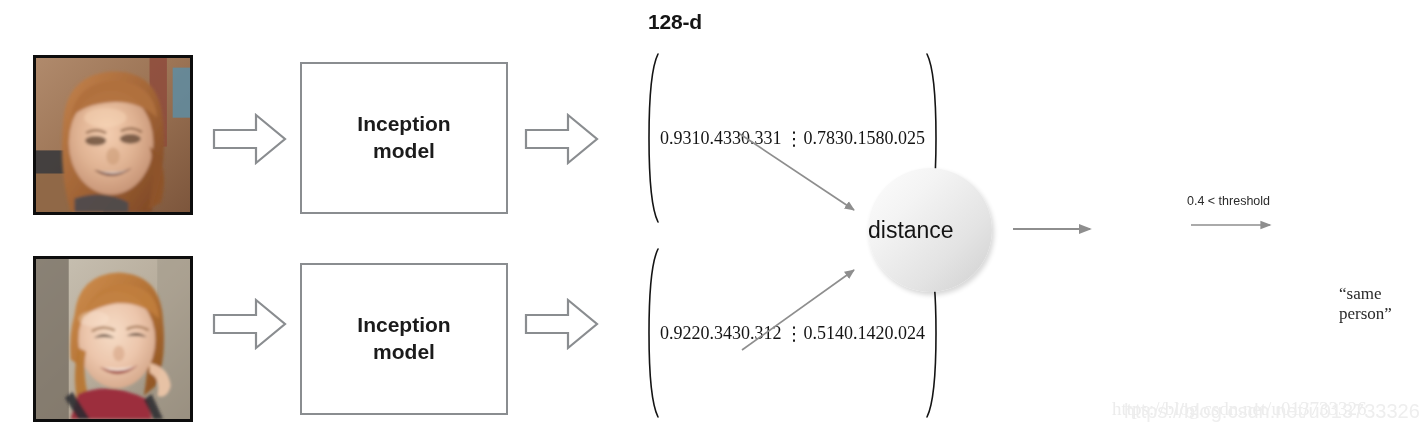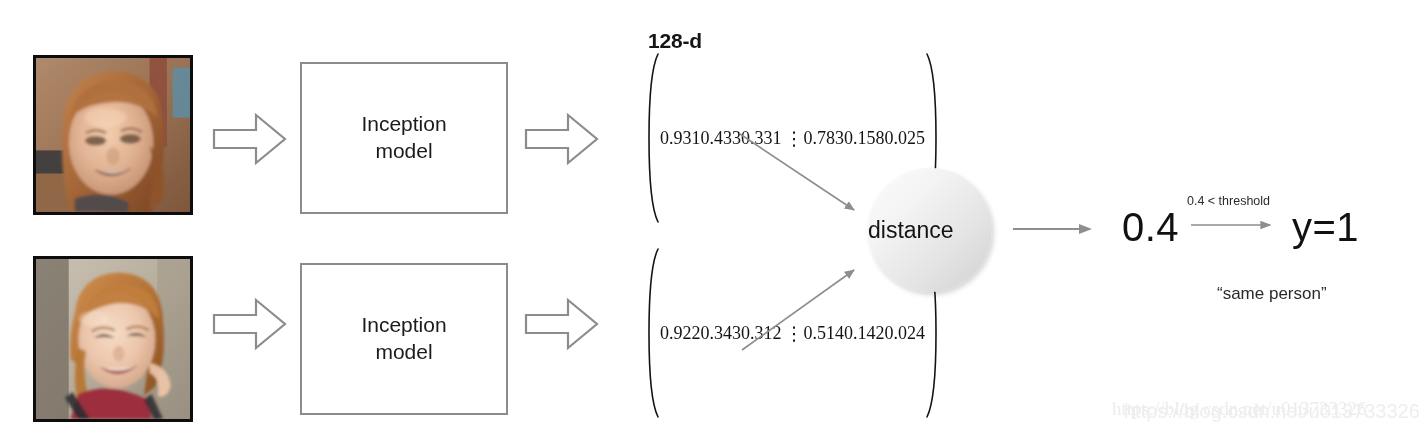--- a/index.html
+++ b/index.html
@@ -33,20 +33,21 @@
     box-sizing: border-box;
     background: #ffffff;
     display: flex;
     align-items: center;
     justify-content: center;
     text-align: center;
     line-height: 1.28;
     font-size: 21px;
     color: #1b1b1b;
     font-family: "Liberation Sans", sans-serif;
+    font-weight: bold;
   }
   .model-box span { display: block; }
 
   
   .block-arrow svg { display: block; }
 
   
   .vector {
     display: flex;
     align-items: center;
@@ -208,21 +209,21 @@
       <span>model</span>
     </div>
   </div>
 
   <div class="abs block-arrow" style="left:524px; top:110px;">
     <svg width="76" height="58" viewBox="0 0 76 58">
       <path d="M2 20 L44 20 L44 5 L73 29 L44 53 L44 38 L2 38 Z" fill="#ffffff" stroke="#8a8d90" stroke-width="2.2" stroke-linejoin="miter"></path>
     </svg>
   </div>
 
-  <div class="abs dim-label" style="left:648px; top:10px;margin-top:19px;">128-d</div>
+  <div class="abs dim-label" style="left:648px; top:10px;">128-d</div>
 
   <div class="abs vector" style="left:646px; top:52px;">
     <span class="paren">
       <svg width="14" height="172" viewBox="0 0 14 172">
         <path d="M12 2 Q3 20 3 86 Q3 152 12 170" stroke="#141414" stroke-width="1.6" fill="none" stroke-linecap="round"></path>
       </svg>
     </span>
     <span class="vector-nums">
       <span class="vrow">0.931</span>
       <span class="vrow">0.433</span>
@@ -356,35 +357,33 @@
     <svg width="90" height="14" viewBox="0 0 90 14">
       <defs>
         <marker id="ahead3" markerWidth="8" markerHeight="8" refX="6" refY="3.5" orient="auto">
           <path d="M0,0.8 L7,3.5 L0,6.2 z" fill="#8e8e8e"></path>
         </marker>
       </defs>
       <line x1="1" y1="7" x2="78" y2="7" stroke="#8e8e8e" stroke-width="1.9" marker-end="url(#ahead3)"></line>
     </svg>
   </div>
 
-  <div class="abs score-text" style="left:1122px; top:205px;">0.4</div>
 
   <div class="abs threshold-text" style="left:1187px; top:194px;">0.4 &lt; threshold</div>
 
   <div class="abs thin-arrow" style="left:1190px; top:218px;">
     <svg width="92" height="14" viewBox="0 0 92 14">
       <defs>
         <marker id="ahead4" markerWidth="8" markerHeight="8" refX="6" refY="3.5" orient="auto">
           <path d="M0,0.8 L7,3.5 L0,6.2 z" fill="#8e8e8e"></path>
         </marker>
       </defs>
       <line x1="1" y1="7" x2="80" y2="7" stroke="#8e8e8e" stroke-width="1.6" marker-end="url(#ahead4)"></line>
     </svg>
   </div>
 
-  <div class="abs y-text" style="left:1292px; top:205px;">y=1</div>
-
-  <div class="abs same-person-text" style="left:1217px; top:284px;">“same person”</div>
+
+  <div class="abs same-person-text" style="left:1339px; top:284px;font-family:Liberation Serif, serif;">“same person”</div>
 
   <div class="abs watermark" style="left:1112px; top:398px;">https://blog.csdn.net/u013733326</div>
   <div class="abs watermark wm2" style="left:1124px; top:400px;">https://blog.csdn.net/u013733326</div>
 
 </div>
 
 </body></html>

